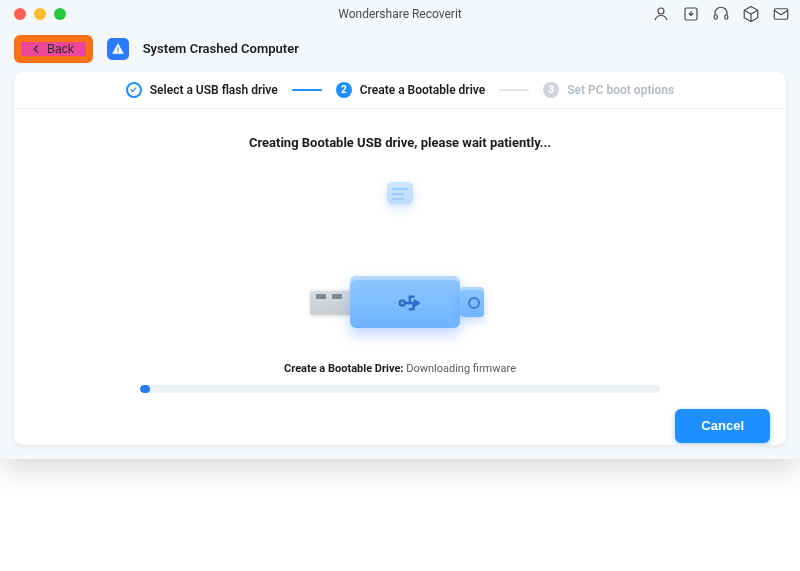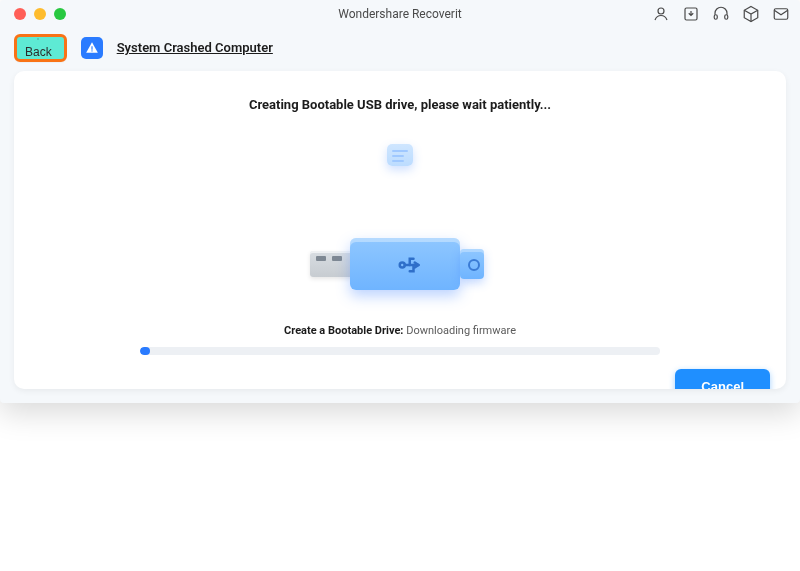--- a/index.html
+++ b/index.html
@@ -1,18 +1,18 @@
 <!DOCTYPE html>
 <html><head>
 <meta charset="utf-8">
 <style>
   * { box-sizing: border-box; margin: 0; padding: 0; }
   html, body { width: 800px; height: 571px; font-family: -apple-system, BlinkMacSystemFont, "Segoe UI", Roboto, Helvetica, Arial, sans-serif; background: #fff; }
   .window {
-    width: 800px; height: 403px;
+    width: 800px; height: 459px;
     border-radius: 4px;
     background: #f5f8fb;
     box-shadow: 0 10px 30px rgba(0,0,0,.15);
     overflow: hidden;
     display: flex; flex-direction: column;
   }
   
   .titlebar {
     height: 32px;
     display: flex; align-items: center;
@@ -37,35 +37,34 @@
     color: #4a4a4a; cursor: pointer;
   }
   .title-icons svg { width: 18px; height: 18px; stroke: currentColor; fill: none; stroke-width: 1.6; }
   
   .breadcrumb-row {
     height: 44px;
     display: flex; align-items: center;
     padding: 0 14px; gap: 14px;
   }
   .back-btn {
-    background: #5eead4; border: 3px solid #f97316; border-radius: 6px;
+    background: #ec4899; border: 7px solid #f97316; border-radius: 6px;
     height: 28px; padding: 0 12px 0 8px;
     display: inline-flex; align-items: center; gap: 4px;
     font-size: 12px; color: #2c2c2c; cursor: pointer;
     box-shadow: 0 1px 1px rgba(0,0,0,.03);
-    flex-direction: column;
   }
   .back-btn svg { width: 14px; height: 14px; stroke: #2c2c2c; fill: none; stroke-width: 2; }
   .bc-icon {
     width: 22px; height: 22px; border-radius: 5px;
     background: #2a7bff;
     display: flex; align-items: center; justify-content: center;
   }
   .bc-icon svg { width: 14px; height: 14px; fill: #fff; }
-  .bc-title { font-size: 13px; font-weight: 600; color: #1c1c1c; text-decoration: underline; }
+  .bc-title { font-size: 13px; font-weight: 600; color: #1c1c1c; }
   
   .card {
     flex: 1 1 auto;
     margin: 4px 14px 14px 14px;
     background: #fff;
     border-radius: 10px;
     box-shadow: 0 2px 6px rgba(0,0,0,.06);
     display: flex; flex-direction: column;
     overflow: hidden;
   }
@@ -222,20 +221,40 @@
           <path d="M12 2L2 20h20L12 2z"></path>
           <rect x="11" y="9" width="2" height="6" fill="#2a7bff"></rect>
           <rect x="11" y="16" width="2" height="2" fill="#2a7bff"></rect>
         </svg>
     </span>
     <span class="bc-title">System Crashed Computer</span>
   </div>
 
   <div class="card">
 
+    <div class="stepper">
+      <div class="step done">
+        <span class="badge">
+          <svg viewBox="0 0 24 24">
+              <path d="M5 12l5 5L19 7"></path>
+            </svg>
+        </span>
+        <span class="label">Select a USB flash drive</span>
+      </div>
+      <span class="conn active"></span>
+      <div class="step active">
+        <span class="badge">2</span>
+        <span class="label">Create a Bootable drive</span>
+      </div>
+      <span class="conn pending"></span>
+      <div class="step pending">
+        <span class="badge">3</span>
+        <span class="label">Set PC boot options</span>
+      </div>
+    </div>
 
     <div class="inner">
       <div class="heading">Creating Bootable USB drive, please wait patiently...</div>
 
       <div class="illus-wrap">
         <div class="doc-chip"></div>
         <div class="usb">
           <div class="plug"></div>
           <div class="body">
             <svg viewBox="0 0 24 24">

